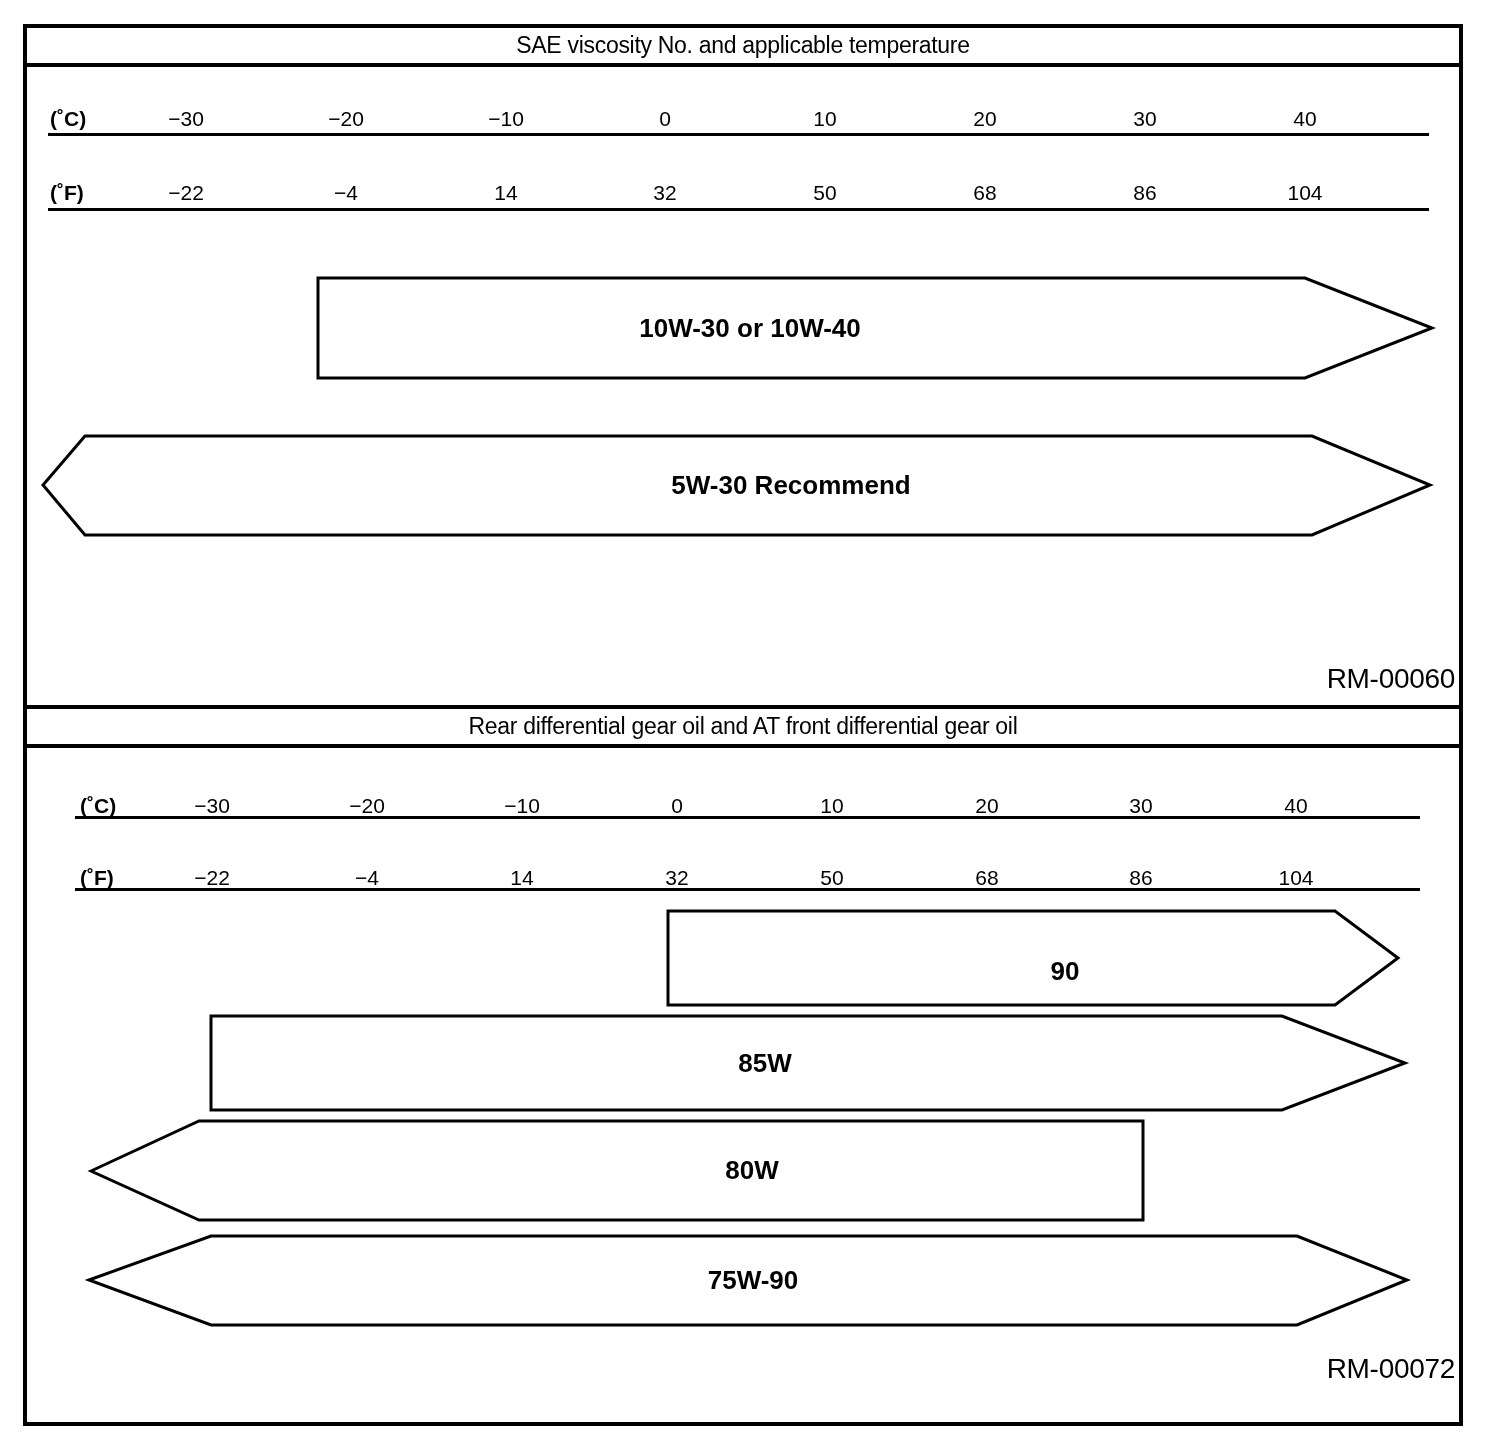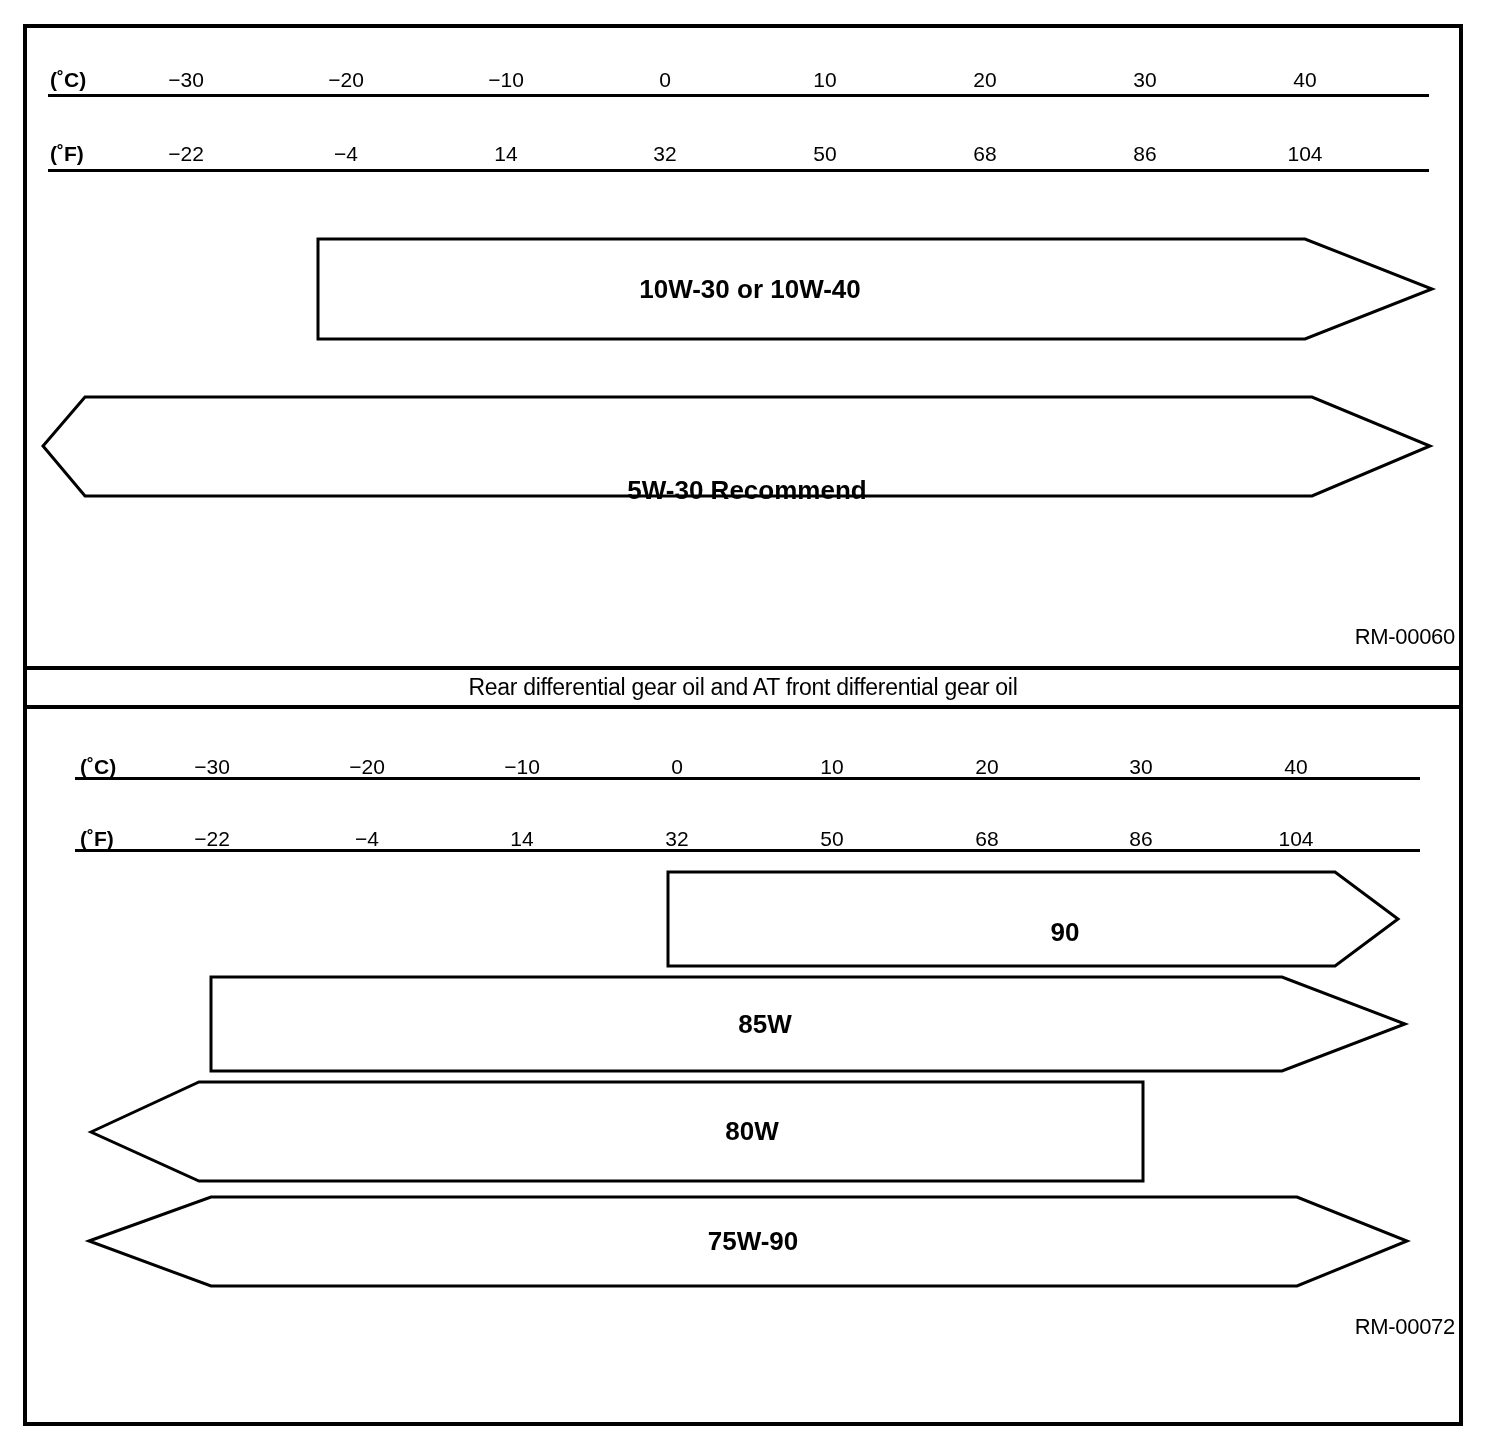--- a/index.html
+++ b/index.html
@@ -28,27 +28,30 @@
   }
   .tick{
     position:absolute;transform:translateX(-50%);
     font-weight:normal;font-size:21px;white-space:nowrap;
   }
   .scale-line{position:absolute;height:3px;background:#000;}
   .bar-label{
     position:absolute;transform:translate(-50%,-50%);
     font-weight:bold;font-size:26px;white-space:nowrap;
   }
-  .ref{position:absolute;right:4px;font-size:22px;letter-spacing:-0.3px;}
+  .ref{position:absolute;right:4px;font-size:28px;letter-spacing:-0.3px;}
 </style>
 </head>
 <body>
 
 <div class="figure">
 
+  <div class="hrow h1">
+    <span>SAE viscosity No. and applicable temperature</span>
+  </div>
 
 
   <div class="content bordered" id="engine-content" style="height:642px;">
     <svg class="bars" width="1432" height="638" viewBox="0 0 1432 638">
         <polygon points="291,211 1278,211 1405,261 1278,311 291,311" fill="#ffffff" stroke="#000000" stroke-width="3"></polygon>
         <polygon points="58,369 1285,369 1403,418 1285,468 58,468 16,418" fill="#ffffff" stroke="#000000" stroke-width="3"></polygon>
       </svg>
     <div class="ref" style="top:596px">RM-00060</div>
   <span class="unit" style="left: 23px; top: 40px;">(˚C)</span>
       <span class="tick" style="left: 159px; top: 40px;">−30</span>
@@ -64,21 +67,21 @@
       <span class="tick" style="left: 159px; top: 114px;">−22</span>
       <span class="tick" style="left: 319px; top: 114px;">−4</span>
       <span class="tick" style="left: 479px; top: 114px;">14</span>
       <span class="tick" style="left: 638px; top: 114px;">32</span>
       <span class="tick" style="left: 798px; top: 114px;">50</span>
       <span class="tick" style="left: 958px; top: 114px;">68</span>
       <span class="tick" style="left: 1118px; top: 114px;">86</span>
       <span class="tick" style="left: 1278px; top: 114px;">104</span>
       <div class="scale-line" style="left: 21px; width: 1381px; top: 141px;"></div>
       <div class="bar-label" style="left: 723px; top: 261px;">10W-30 or 10W-40</div>
-      <div class="bar-label" style="left: 720px; top: 418px; margin-top: 44px;">5W-30 Recommend</div>
+      <div class="bar-label" style="left: 764px; top: 418px;">5W-30 Recommend</div>
     </div>
 
   <div class="hrow h3">
     <span>Rear differential gear oil and AT front differential gear oil</span>
   </div>
 
   <div class="content" id="gear-content" style="height:637px;">
     <svg class="bars" width="1432" height="637" viewBox="0 0 1432 637">
         <polygon points="641,163 1308,163 1371,210 1308,257 641,257" fill="#ffffff" stroke="#000000" stroke-width="3"></polygon>
         <polygon points="184,268 1255,268 1378,315 1255,362 184,362" fill="#ffffff" stroke="#000000" stroke-width="3"></polygon>

